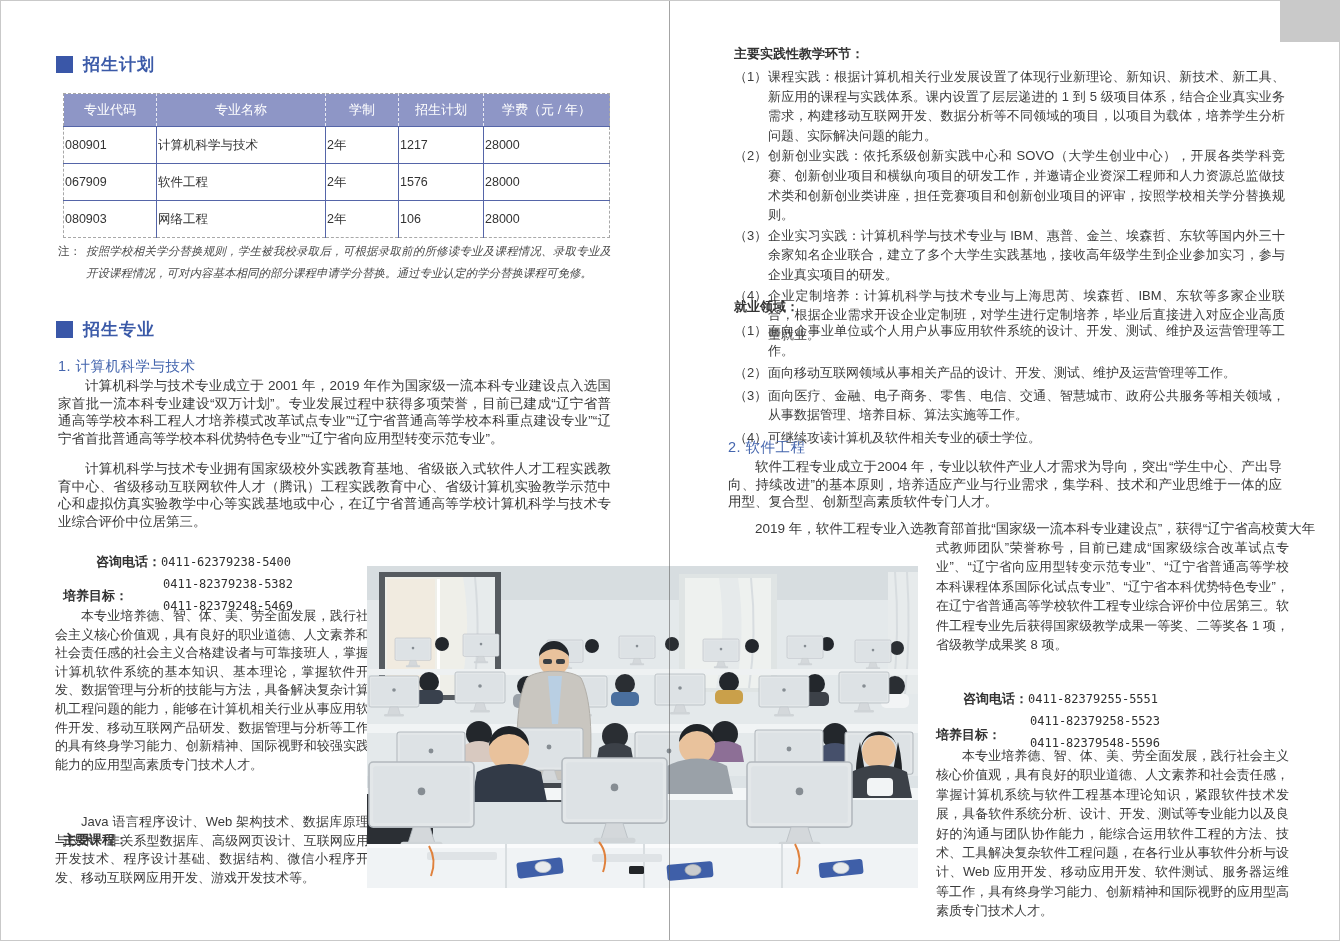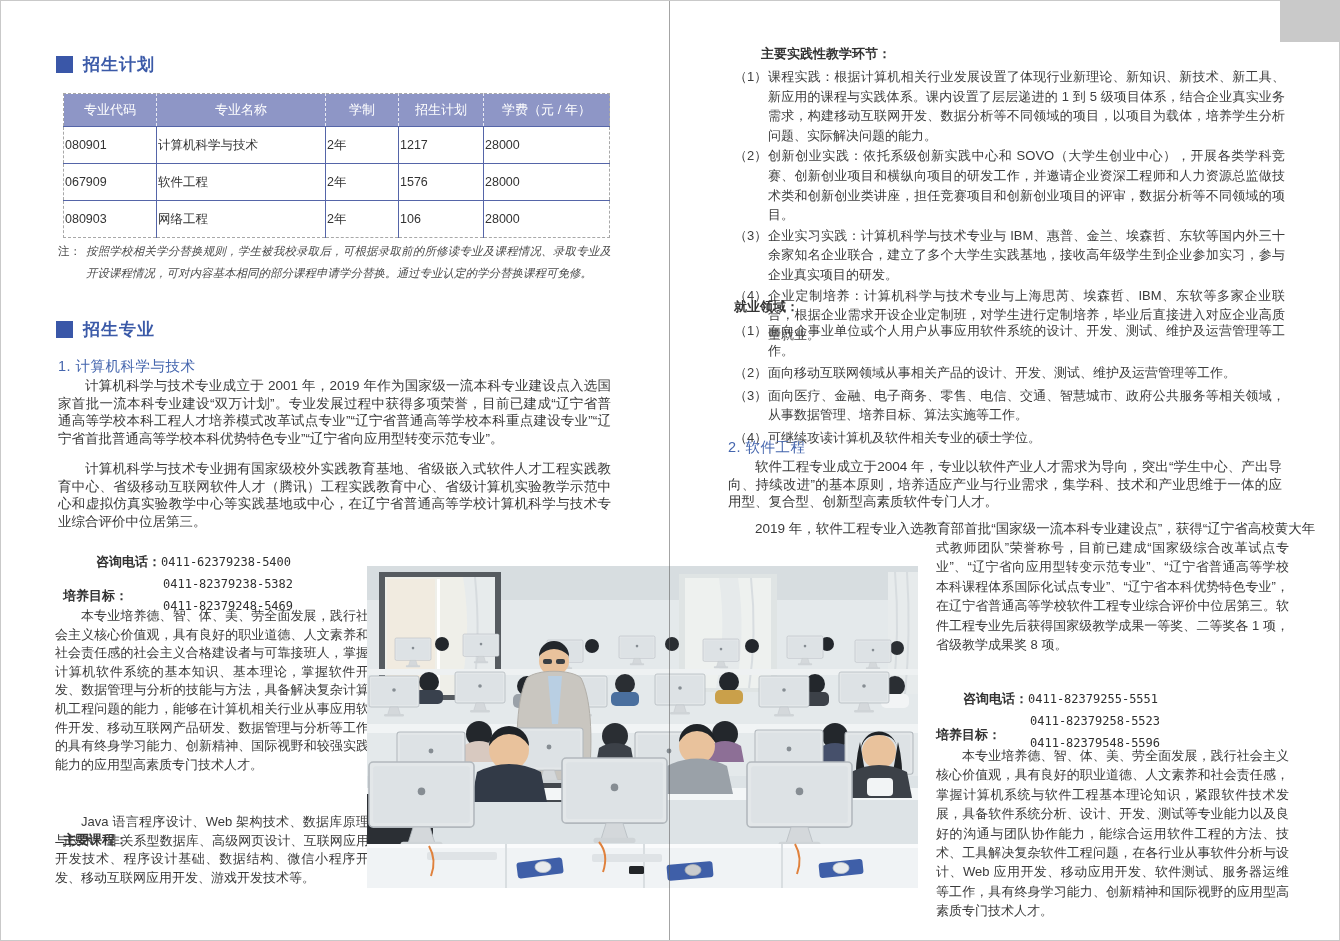--- a/index.html
+++ b/index.html
@@ -126,29 +126,29 @@
     <div class="rown">0411-82379238-5382</div>
     <div class="rown">0411-82379248-5469</div>
   </div>
 
   <div class="abs label" style="left:62px;top:586px;">培养目标：</div>
   <div class="abs para p-narrowL" style="left:54px;top:606px;">本专业培养德、智、体、美、劳全面发展，践行社会主义核心价值观，具有良好的职业道德、人文素养和社会责任感的社会主义合格建设者与可靠接班人，掌握计算机软件系统的基本知识、基本理论，掌握软件开发、数据管理与分析的技能与方法，具备解决复杂计算机工程问题的能力，能够在计算机相关行业从事应用软件开发、移动互联网产品研发、数据管理与分析等工作的具有终身学习能力、创新精神、国际视野和较强实践能力的应用型高素质专门技术人才。</div>
 
   <div class="abs label" style="left:62px;top:830px;">主要课程：</div>
   <div class="abs para p-narrowL" style="left:54px;top:812px;">Java 语言程序设计、Web 架构技术、数据库原理与技术、非关系型数据库、高级网页设计、互联网应用开发技术、程序设计基础、数据结构、微信小程序开发、移动互联网应用开发、游戏开发技术等。</div>
 
-  <div class="abs list-title" style="left:760px;top:44px;">主要实践性教学环节：</div>
+  <div class="abs list-title" style="left:733px;top:44px;">主要实践性教学环节：</div>
   <div class="abs nlist" style="left:733px;top:66px;">
     <div class="li">
       <span class="num">（1）</span>
       <span class="txt">课程实践：根据计算机相关行业发展设置了体现行业新理论、新知识、新技术、新工具、新应用的课程与实践体系。课内设置了层层递进的 1 到 5 级项目体系，结合企业真实业务需求，构建移动互联网开发、数据分析等不同领域的项目，以项目为载体，培养学生分析问题、实际解决问题的能力。</span>
     </div>
     <div class="li">
       <span class="num">（2）</span>
-      <span class="txt">创新创业实践：依托系级创新实践中心和 SOVO（大学生创业中心），开展各类学科竞赛、创新创业项目和横纵向项目的研发工作，并邀请企业资深工程师和人力资源总监做技术类和创新创业类讲座，担任竞赛项目和创新创业项目的评审，数据分析等不同领域的项目。</span>
+      <span class="txt">创新创业实践：依托系级创新实践中心和 SOVO（大学生创业中心），开展各类学科竞赛、创新创业项目和横纵向项目的研发工作，并邀请企业资深工程师和人力资源总监做技术类和创新创业类讲座，担任竞赛项目和创新创业项目的评审，按照学校相关学分替换规则。</span>
     </div>
     <div class="li">
       <span class="num">（3）</span>
       <span class="txt">企业实习实践：计算机科学与技术专业与 IBM、惠普、金兰、埃森哲、东软等国内外三十余家知名企业联合，建立了多个大学生实践基地，接收高年级学生到企业参加实习，参与企业真实项目的研发。</span>
     </div>
     <div class="li">
       <span class="num">（4）</span>
       <span class="txt">企业定制培养：计算机科学与技术专业与上海思芮、埃森哲、IBM、东软等多家企业联合，根据企业需求开设企业定制班，对学生进行定制培养，毕业后直接进入对应企业高质量就业。</span>
     </div>
   </div>

